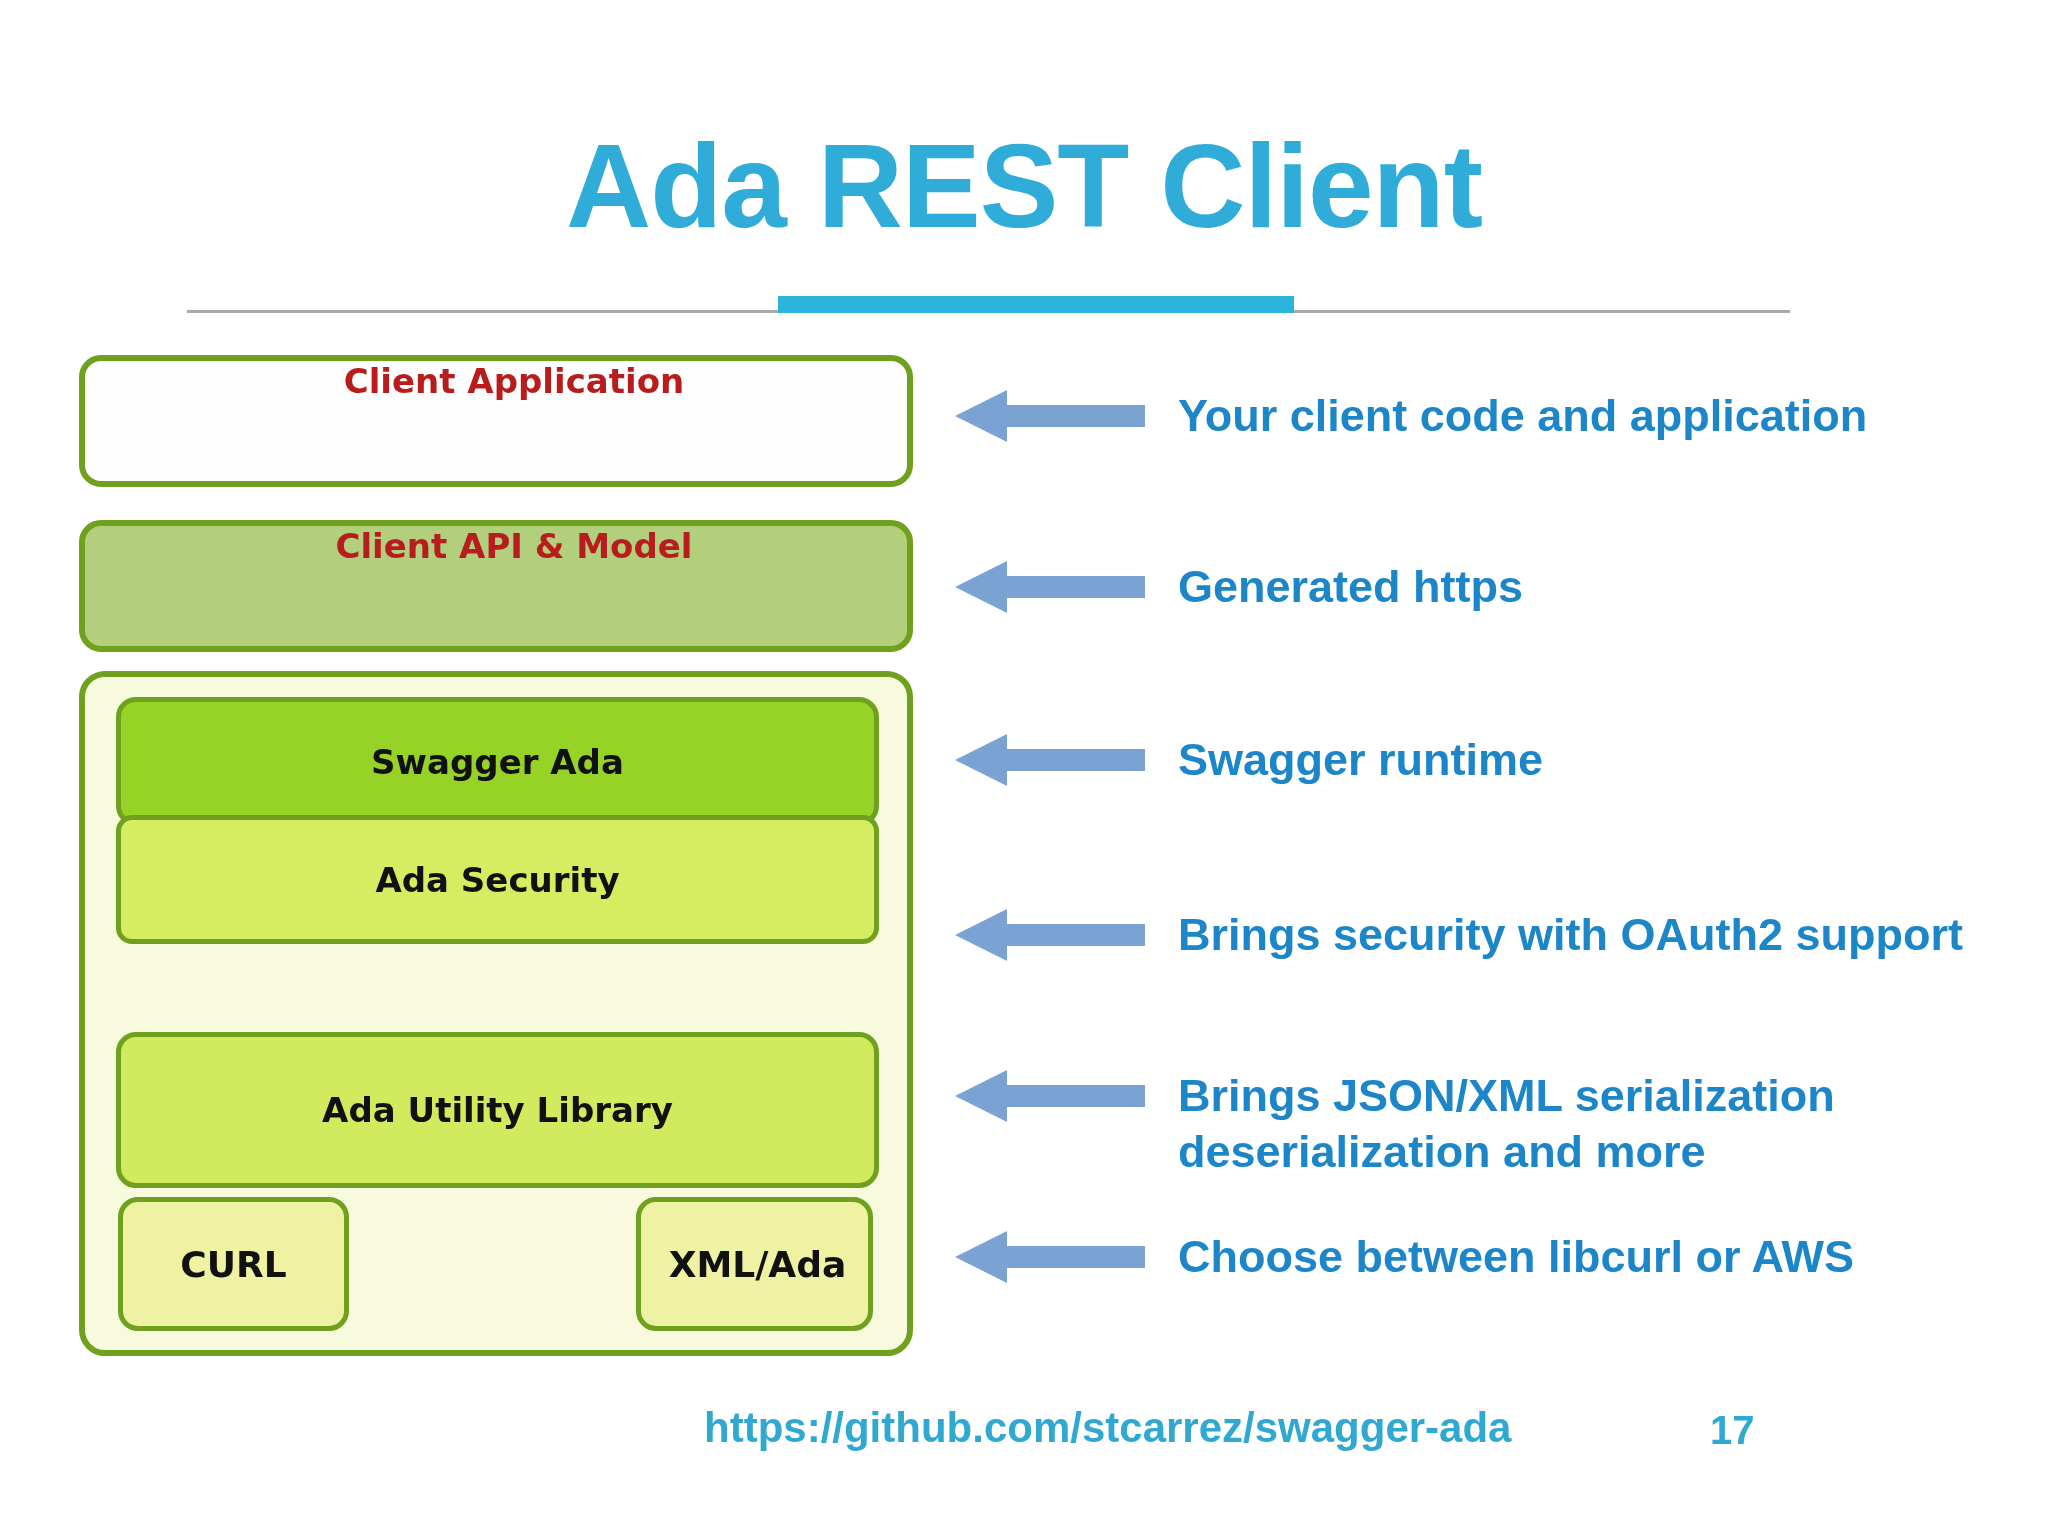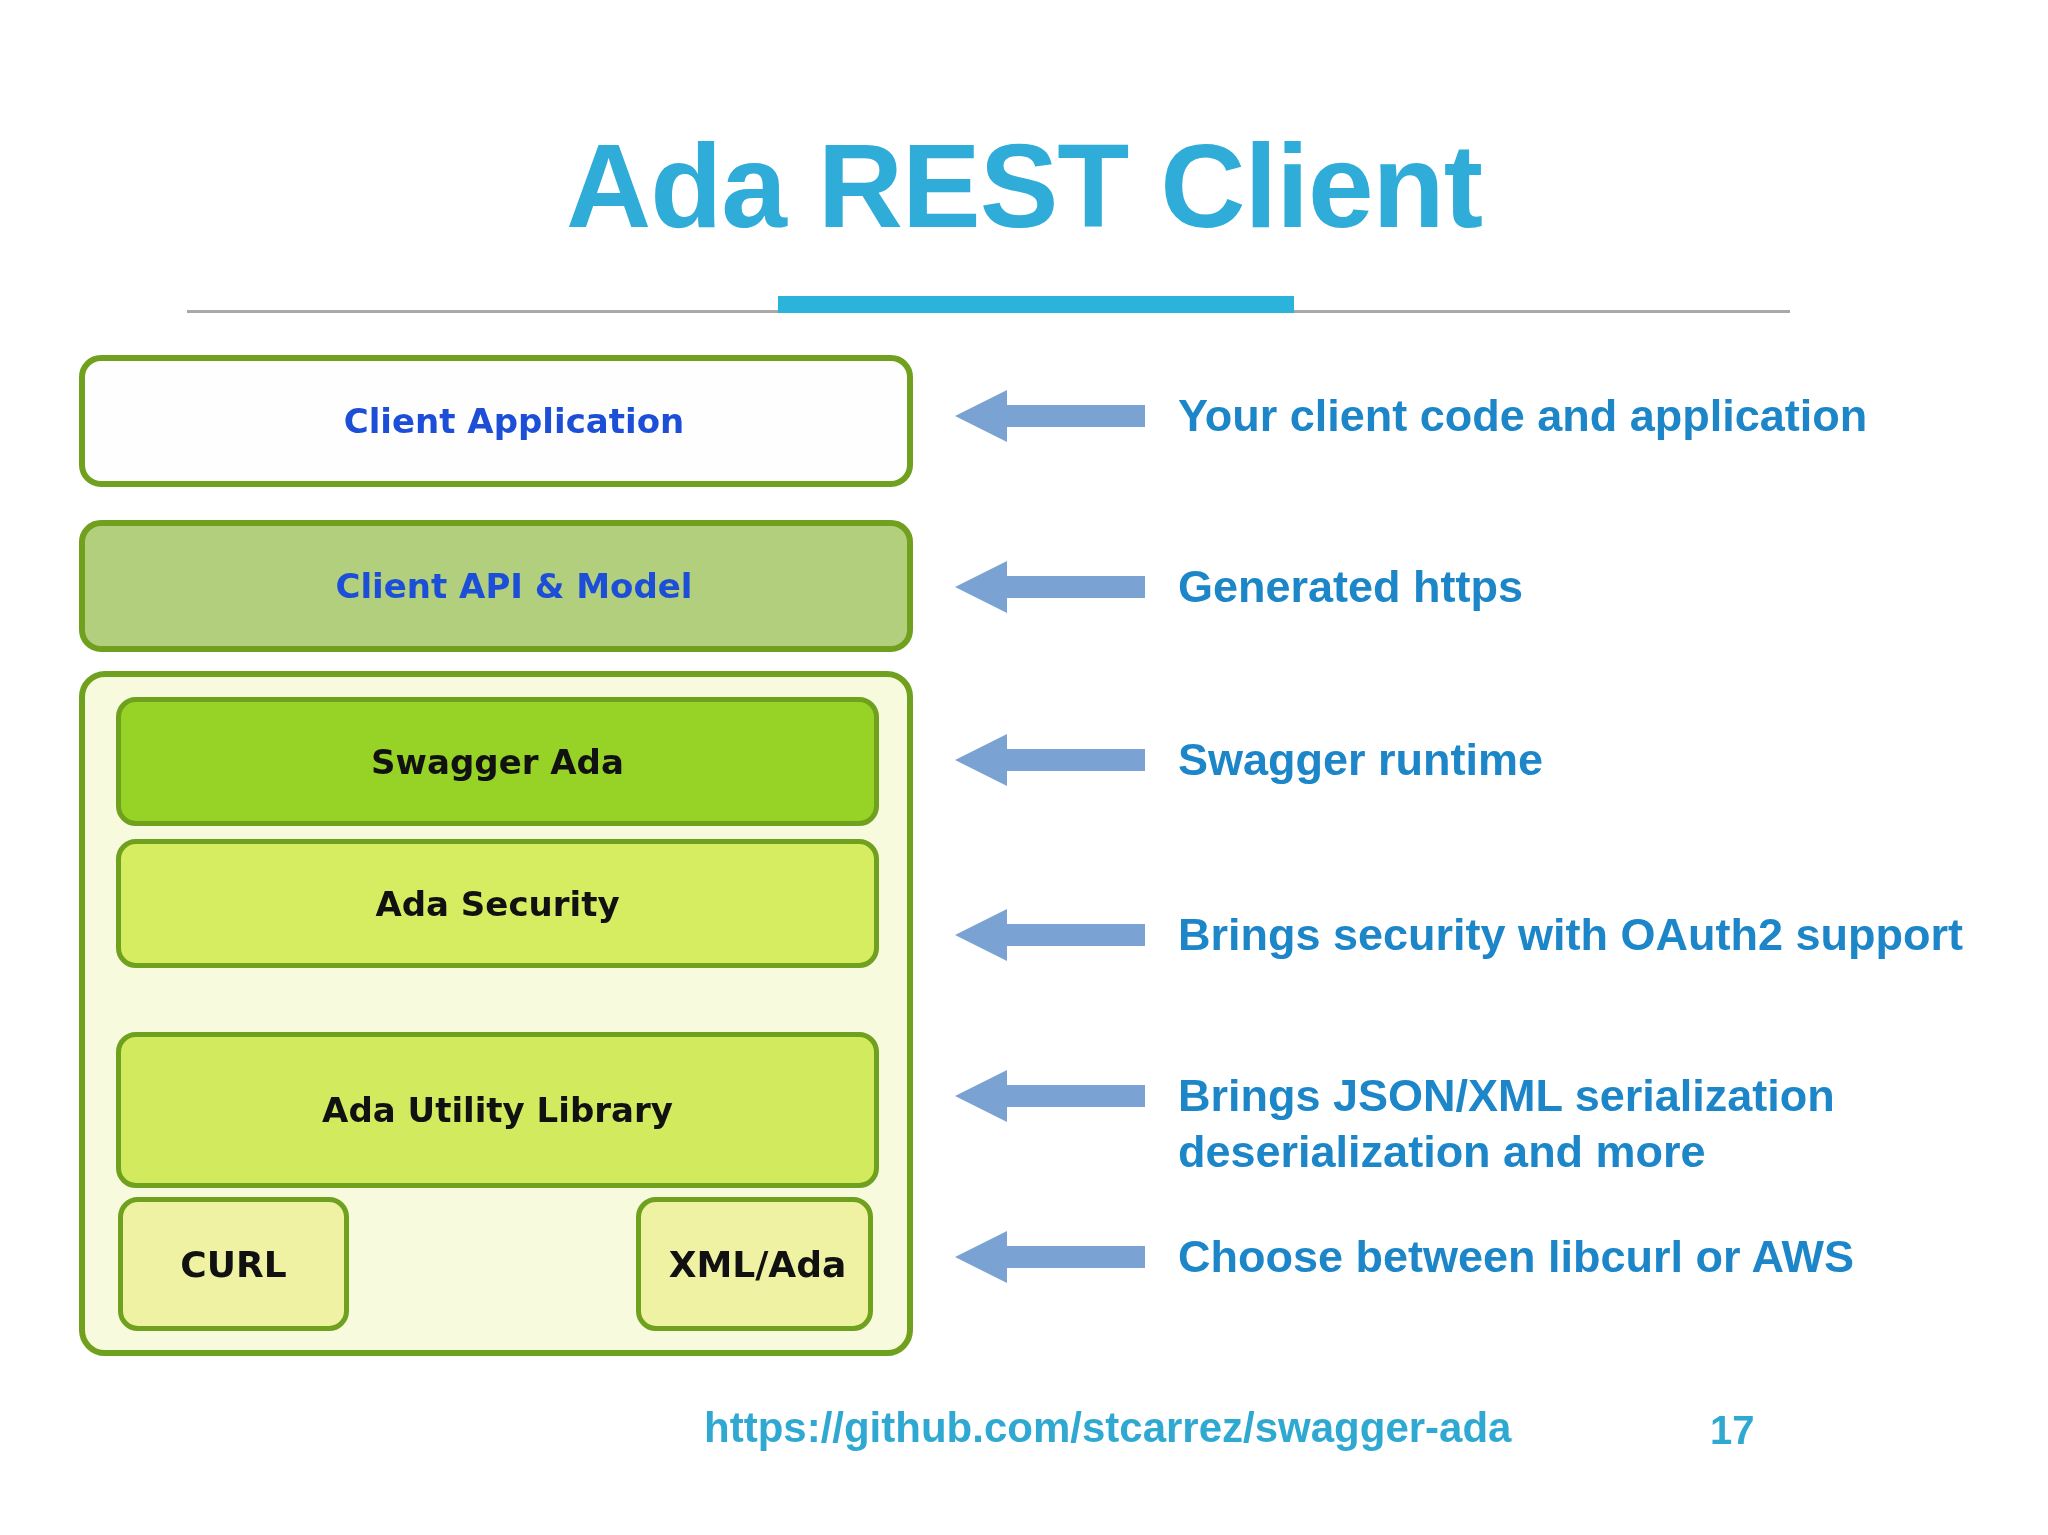--- a/index.html
+++ b/index.html
@@ -48,25 +48,25 @@
     background: var(--divider-accent, #2BB3DC);
   }
 
   
   .box {
     position: absolute;
     box-sizing: border-box;
     border: 6px solid var(--box-border, #6FA01E);
     border-radius: 22px;
     display: flex;
-    align-items: center;
+    align-items: flex-start;
     justify-content: center;
     font-family: "DejaVu Sans", sans-serif;
     font-weight: bold;
-    color: #1d4ed8;
+    color: #b91c1c;
     padding-left: 36px;
   }
   .box-label { font-size: 34px; }
 
   .box-client-app {
     left: 79px; top: 355px; width: 834px; height: 132px;
     background: var(--box1-fill, #FEFEFE);
   }
   .box-client-api {
     left: 79px; top: 520px; width: 834px; height: 132px;
@@ -84,21 +84,21 @@
     border-radius: 20px;
     display: flex;
     align-items: center;
     justify-content: center;
     font-family: "DejaVu Sans", sans-serif;
     font-weight: bold;
     color: #111111;
     font-size: 34px;
   }
   .box-swagger  { left: 116px; top: 697px;  width: 763px; height: 129px; background: var(--swagger-fill, #97D226); }
-  .box-security { left: 116px; top: 839px;  width: 763px; height: 129px; background: var(--security-fill, #D6ED61); }
+  .box-security { left: 116px; top: 815px;  width: 763px; height: 129px; background: var(--security-fill, #D6ED61); border-radius: 16px; }
   .box-utility  { left: 116px; top: 1032px; width: 763px; height: 156px; background: var(--utility-fill, #D2EA5E); }
 
   .backend-box {
     position: absolute;
     top: 1197px;
     height: 134px;
     box-sizing: border-box;
     border: 5px solid var(--box-border, #6FA01E);
     border-radius: 20px;
     display: flex;

